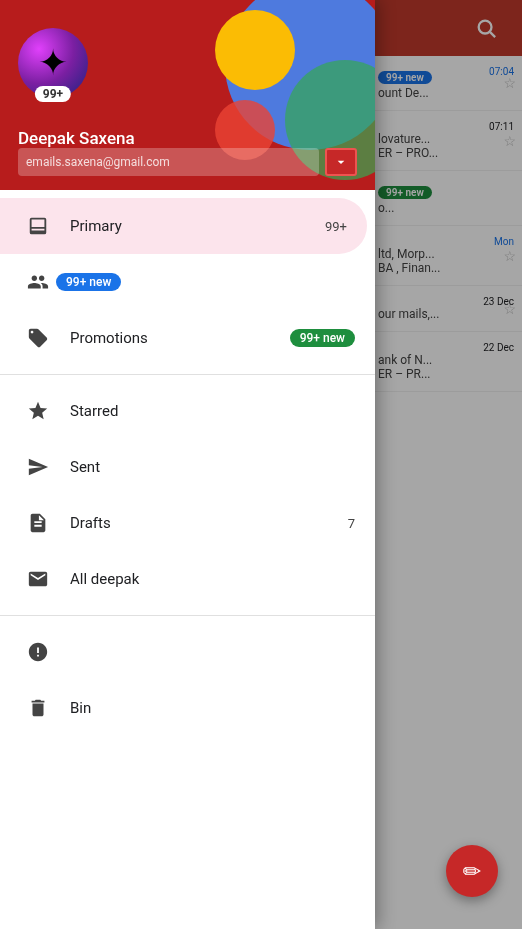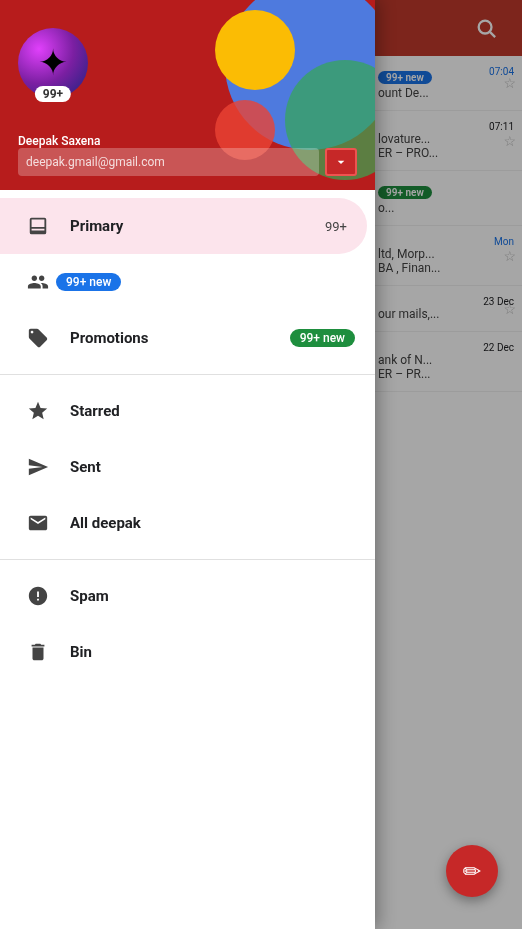--- a/index.html
+++ b/index.html
@@ -159,21 +159,21 @@
       font-weight: 700;
       color: #333;
       white-space: nowrap;
     }
 
     .drawer-user-name {
       position: absolute;
       bottom: 42px;
       left: 18px;
       color: #fff;
-      font-size: 12px;
+      font-size: 17px;
       font-weight: 500;
       text-align: center;
     }
 
     .drawer-email-row {
       position: absolute;
       bottom: 14px;
       left: 18px;
       right: 18px;
       display: flex;
@@ -246,21 +246,20 @@
     .nav-icon svg {
       width: 22px; height: 22px;
       fill: #444;
     }
 
     .nav-label {
       flex: 1;
       font-size: 15px;
       color: #202124;
       margin-left: 14px;
-      font-weight: bold;
     }
 
     .nav-count {
       font-size: 13px;
       color: #444;
     }
 
     .nav-badge-blue {
       background: #1a73e8;
       color: #fff;
@@ -444,21 +443,21 @@
           <span class="avatar-star">✦</span>
         </div>
       </div>
       <div class="unread-badge">99+</div>
     </div>
 
     <div class="drawer-user-name">Deepak Saxena</div>
 
     <div class="drawer-email-row">
       <div class="drawer-email-box">
-        <span class="drawer-email-text">deepak.gmail@gmail.com</span>
+        <span class="drawer-email-text">emails.saxena@gmail.com</span>
       </div>
       <div class="drawer-dropdown-btn">
         <svg viewBox="0 0 24 24" width="16" height="16" fill="#fff">
           <path d="M7 10l5 5 5-5z"></path>
         </svg>
       </div>
     </div>
   </div>
 
   <div class="drawer-nav">
@@ -506,40 +505,48 @@
 
     <div class="nav-item">
       <div class="nav-icon">
         <svg viewBox="0 0 24 24" fill="#444">
           <path d="M2.01 21L23 12 2.01 3 2 10l15 2-15 2z"></path>
         </svg>
       </div>
       <span class="nav-label">Sent</span>
     </div>
 
+    <div class="nav-item">
+      <div class="nav-icon">
+        <svg viewBox="0 0 24 24" fill="#444">
+          <path d="M14 2H6c-1.1 0-1.99.9-1.99 2L4 20c0 1.1.89 2 1.99 2H18c1.1 0 2-.9 2-2V8l-6-6zm2 14H8v-2h8v2zm0-4H8v-2h8v2zm-3-5V3.5L18.5 9H13z"></path>
+        </svg>
+      </div>
+      <span class="nav-label">Drafts</span>
+      <span class="nav-count">7</span>
+    </div>
 
     <div class="nav-item">
       <div class="nav-icon">
         <svg viewBox="0 0 24 24" fill="#444">
           <path d="M20 4H4c-1.1 0-2 .9-2 2v12c0 1.1.9 2 2 2h16c1.1 0 2-.9 2-2V6c0-1.1-.9-2-2-2zm0 4l-8 5-8-5V6l8 5 8-5v2z"></path>
           <path d="M4 18v-2h16v2H4z" opacity="0.4"></path>
         </svg>
       </div>
       <span class="nav-label">All deepak</span>
     </div>
 
     <div class="nav-divider"></div>
 
     <div class="nav-item">
       <div class="nav-icon">
         <svg viewBox="0 0 24 24" fill="#444">
           <path d="M12 2C6.48 2 2 6.48 2 12s4.48 10 10 10 10-4.48 10-10S17.52 2 12 2zm1 15h-2v-2h2v2zm0-4h-2V7h2v6z"></path>
         </svg>
       </div>
-      <span class="nav-label">Spam</span>
     </div>
 
     <div class="nav-item">
       <div class="nav-icon">
         <svg viewBox="0 0 24 24" fill="#444">
           <path d="M6 19c0 1.1.9 2 2 2h8c1.1 0 2-.9 2-2V7H6v12zM19 4h-3.5l-1-1h-5l-1 1H5v2h14V4z"></path>
         </svg>
       </div>
       <span class="nav-label">Bin</span>
     </div>

